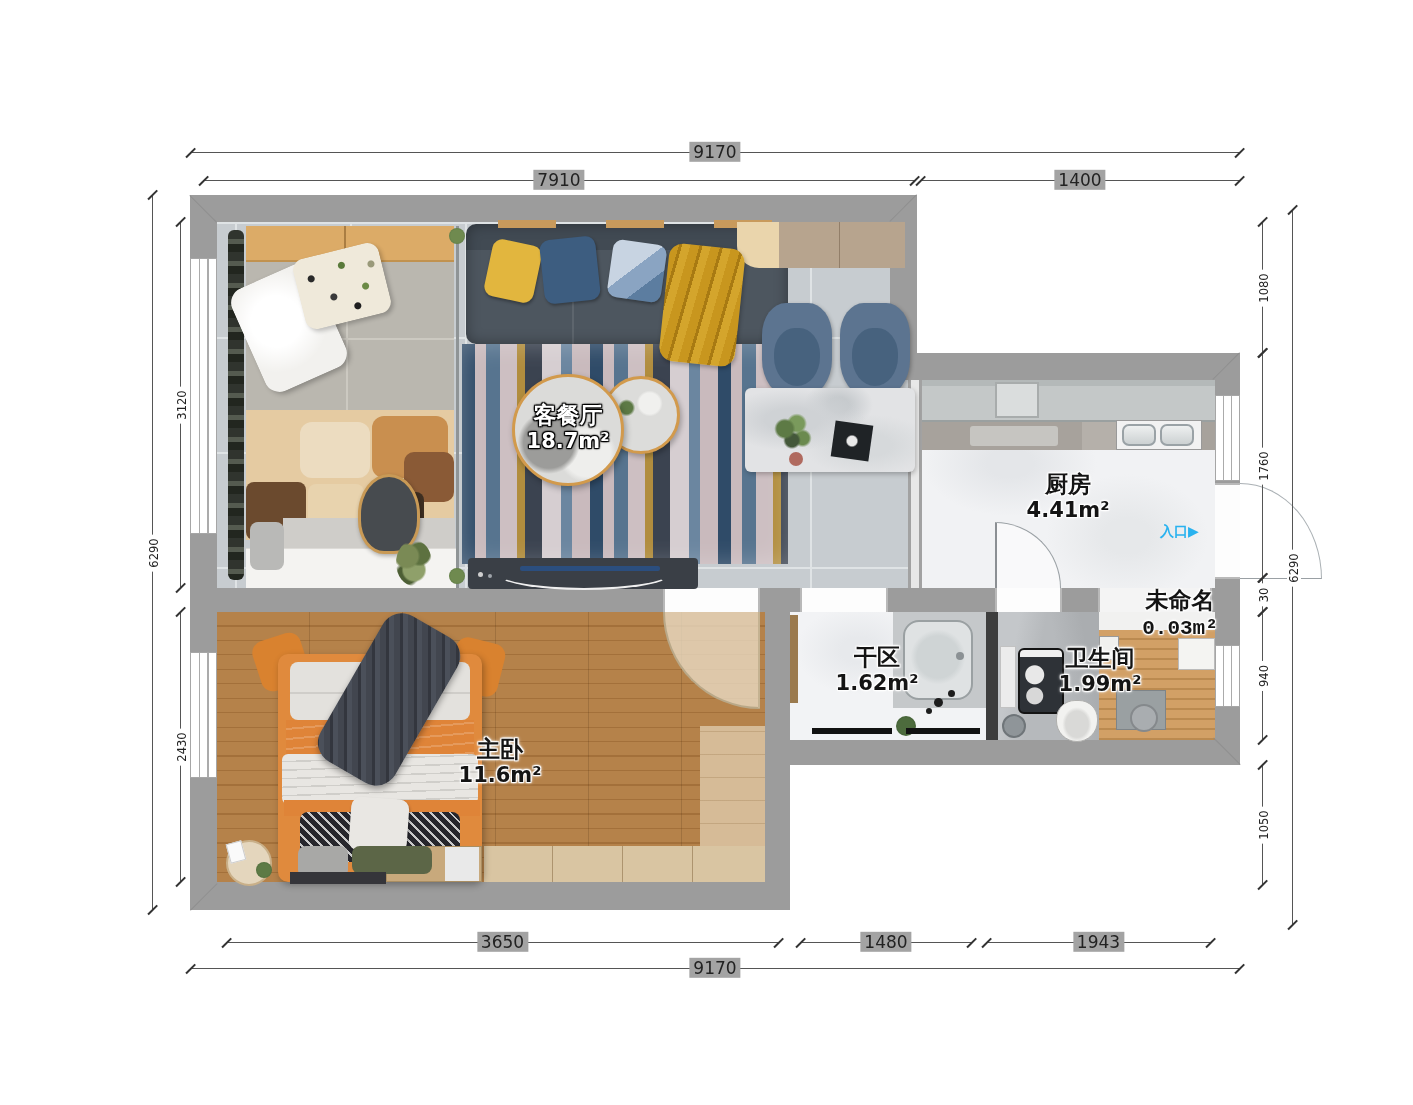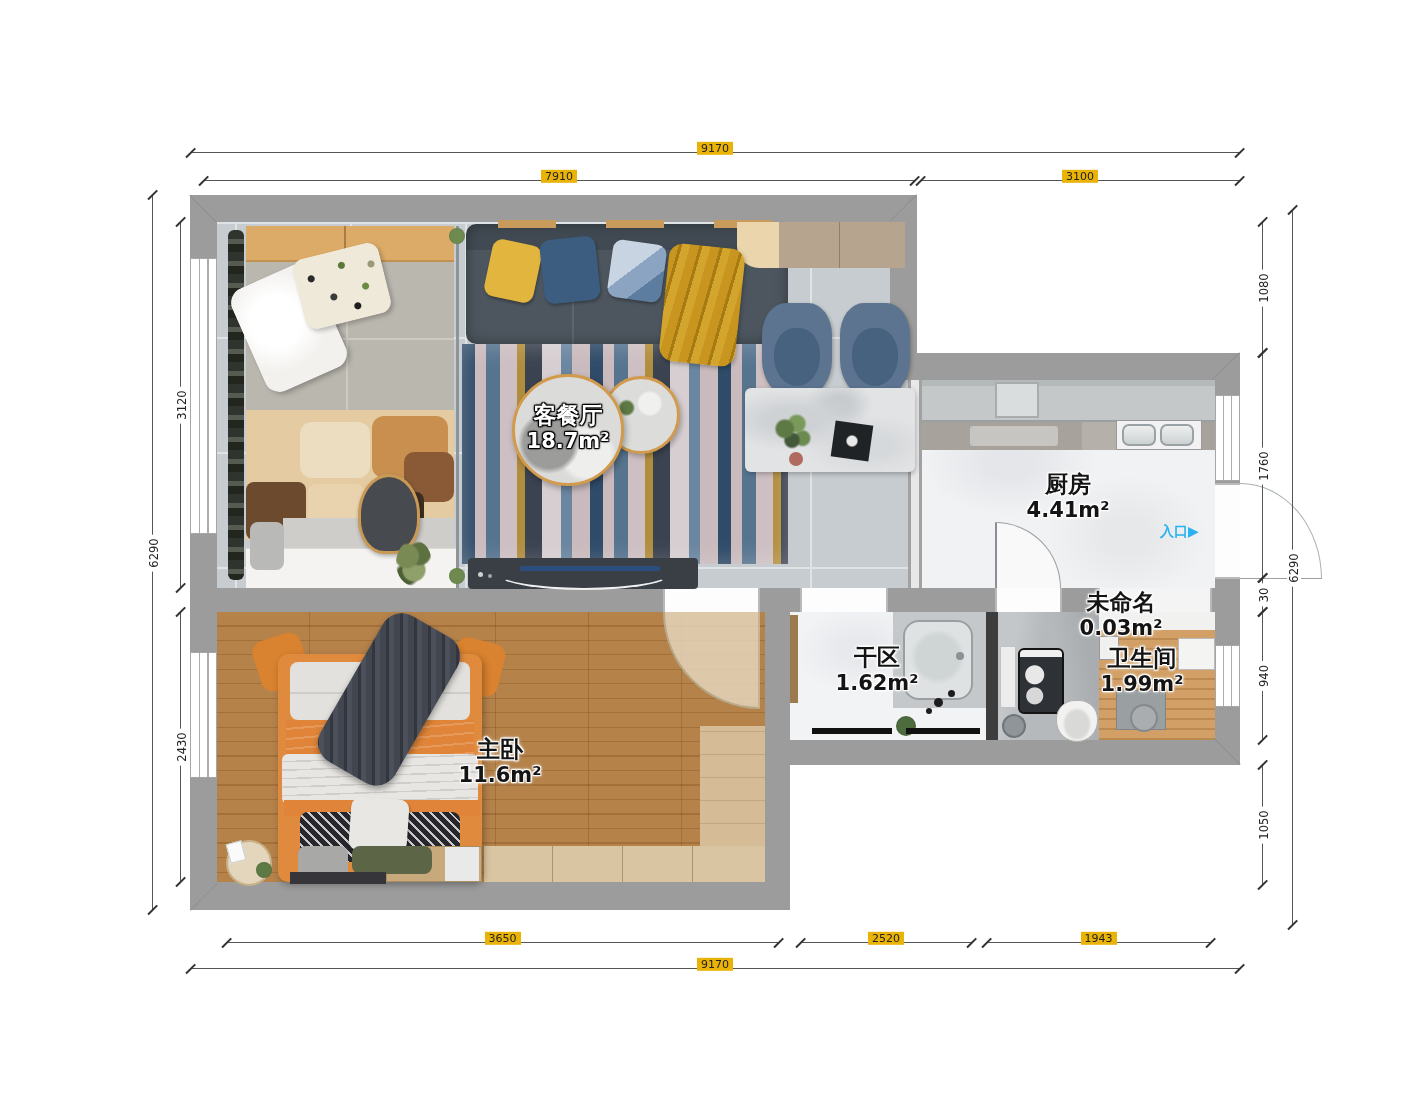--- a/index.html
+++ b/index.html
@@ -24,22 +24,22 @@
   .rlabel{position:absolute;display:flex;flex-direction:column;align-items:center;line-height:1.22;
           transform:translate(-50%,-50%);font-weight:bold;color:#141414;white-space:nowrap;z-index:40;
           text-shadow:0 0 2px #fff,0 0 3px #fff,0 0 4px #fff,1px 1px 1px #fff,-1px -1px 1px #fff,1px -1px 1px #fff,-1px 1px 1px #fff;}
   .rlabel .nm{font-size:23px;}
   .rlabel .ar{font-size:21px;}
   .rlabel.light{color:#fff;text-shadow:0 0 2px #000,0 0 3px #000,1px 1px 1px #000,-1px -1px 1px #000,1px -1px 1px #000,-1px 1px 1px #000;}
   
   .hdim{position:absolute;border-top:1.2px solid #555;z-index:60;}
   .hdim .t1,.hdim .t2{position:absolute;width:13px;height:1.6px;background:#333;transform:rotate(-45deg);top:-1px;}
   .hdim .t1{left:-6px;} .hdim .t2{right:-6px;}
-  .hdim .lab{position:absolute;left:50%;top:0;transform:translate(-50%,-86%);background:#eab308;padding:0 4px;
-             font-size:11px;color:#222;}
+  .hdim .lab{position:absolute;left:50%;top:6px;transform:translate(-50%,-86%);background:#a3a3a3;padding:0 4px;
+             font-size:17px;color:#222;}
   .vdim{position:absolute;border-left:1.2px solid #555;z-index:60;}
   .vdim .t1,.vdim .t2{position:absolute;width:13px;height:1.6px;background:#333;transform:rotate(-45deg);left:-7px;}
   .vdim .t1{top:-1px;} .vdim .t2{bottom:-1px;}
   .vdim .lab{position:absolute;top:50%;left:1px;transform:translate(-50%,-50%) rotate(-90deg);background:#fff;
              padding:0 4px;font-size:11.5px;color:#222;white-space:nowrap;}
   .entr{position:absolute;z-index:45;font-size:14px;font-weight:bold;white-space:nowrap;}
 </style>
 </head>
 <body>
 
@@ -51,32 +51,32 @@
       <span class="lab">9170</span>
   </div>
   <div class="hdim" style="left:203px;top:180px;width:712px;">
     <div class="t1"></div>
       <div class="t2"></div>
       <span class="lab">7910</span>
   </div>
   <div class="hdim" style="left:920px;top:180px;width:320px;">
     <div class="t1"></div>
       <div class="t2"></div>
-      <span class="lab">3100</span>
+      <span class="lab">1400</span>
   </div>
 
   <div class="hdim" style="left:226px;top:942px;width:553px;">
     <div class="t1"></div>
       <div class="t2"></div>
       <span class="lab">3650</span>
   </div>
   <div class="hdim" style="left:800px;top:942px;width:172px;">
     <div class="t1"></div>
       <div class="t2"></div>
-      <span class="lab">2520</span>
+      <span class="lab">1480</span>
   </div>
   <div class="hdim" style="left:986px;top:942px;width:225px;">
     <div class="t1"></div>
       <div class="t2"></div>
       <span class="lab">1943</span>
   </div>
   <div class="hdim" style="left:190px;top:968px;width:1050px;">
     <div class="t1"></div>
       <div class="t2"></div>
       <span class="lab">9170</span>
@@ -290,30 +290,30 @@
     <span class="nm">干区</span>
     <span class="ar">1.62m²</span>
   </div>
 
   <div class="fur" style="left:1000px;top:646px;width:16px;height:62px;background:#ececec;border:1px solid #c2c2c2;"></div>
   <div class="fur" style="left:1018px;top:648px;width:46px;height:66px;background:#2e3237;border:2px solid #141414;border-radius:6px;z-index:12;
               background-image:radial-gradient(circle at 35% 40%,#e8e8e8 0 9px,transparent 10px),radial-gradient(circle at 35% 74%,#d8d8d8 0 8px,transparent 9px),linear-gradient(180deg,#f0f0f0 0 7px,transparent 7px);"></div>
   <div class="fur" style="left:1056px;top:700px;width:42px;height:42px;background:#f2f2f0;border:1.5px solid #b0b0ae;border-radius:45% 45% 50% 50%;z-index:12;
               background-image:radial-gradient(ellipse at 50% 58%,#d9d9d7 0 40%,transparent 52%);"></div>
   <div class="fur" style="left:1002px;top:714px;width:24px;height:24px;border-radius:50%;background:#8f9599;border:2px solid #6f7579;z-index:12;"></div>
-  <div class="rlabel" style="left:1142px;top:671px;text-align:center;">
+  <div class="rlabel" style="left:1100px;top:671px;text-align:center;">
     <span class="nm">卫生间</span>
     <span class="ar">1.99m²</span>
   </div>
 
   <div class="fur" style="left:1099px;top:636px;width:20px;height:24px;background:#f0f0ee;border:1.5px solid #999;"></div>
   <div class="fur" style="left:1178px;top:638px;width:37px;height:32px;background:#f4f4f2;border:1px solid #bbb;"></div>
   <div class="fur" style="left:1116px;top:690px;width:50px;height:40px;background:#9aa0a2;border:1px solid #7e8488;"></div>
   <div class="fur" style="left:1130px;top:704px;width:28px;height:28px;border-radius:50%;background:#a9adb0;border:2px solid #85898c;z-index:12;"></div>
-  <div class="rlabel" style="left:1121px;top:615px;z-index:42;">
+  <div class="rlabel" style="left:1180px;top:615px;z-index:42;font-family:Liberation Mono, monospace;">
     <span class="nm">未命名</span>
     <span class="ar">0.03m²</span>
   </div>
 
   <div class="fur" style="left:256px;top:636px;width:50px;height:52px;background:#d9822f;border-radius:12px;transform:rotate(-18deg);z-index:12;"></div>
   <div class="fur" style="left:452px;top:640px;width:50px;height:54px;background:#d9822f;border-radius:12px;transform:rotate(14deg);z-index:12;"></div>
   <div class="fur" style="left:278px;top:654px;width:204px;height:228px;background:#e08a3d;border-radius:10px;z-index:13;box-shadow:2px 3px 7px rgba(0,0,0,.3);"></div>
   <div class="fur" style="left:290px;top:662px;width:180px;height:58px;background:#e3e1dd;border-radius:8px;z-index:14;
               background-image:linear-gradient(180deg,transparent 0 30px,#cfcdc9 30px 32px,transparent 32px);"></div>
   <div class="fur" style="left:286px;top:720px;width:188px;height:38px;background:#df8438;z-index:14;

